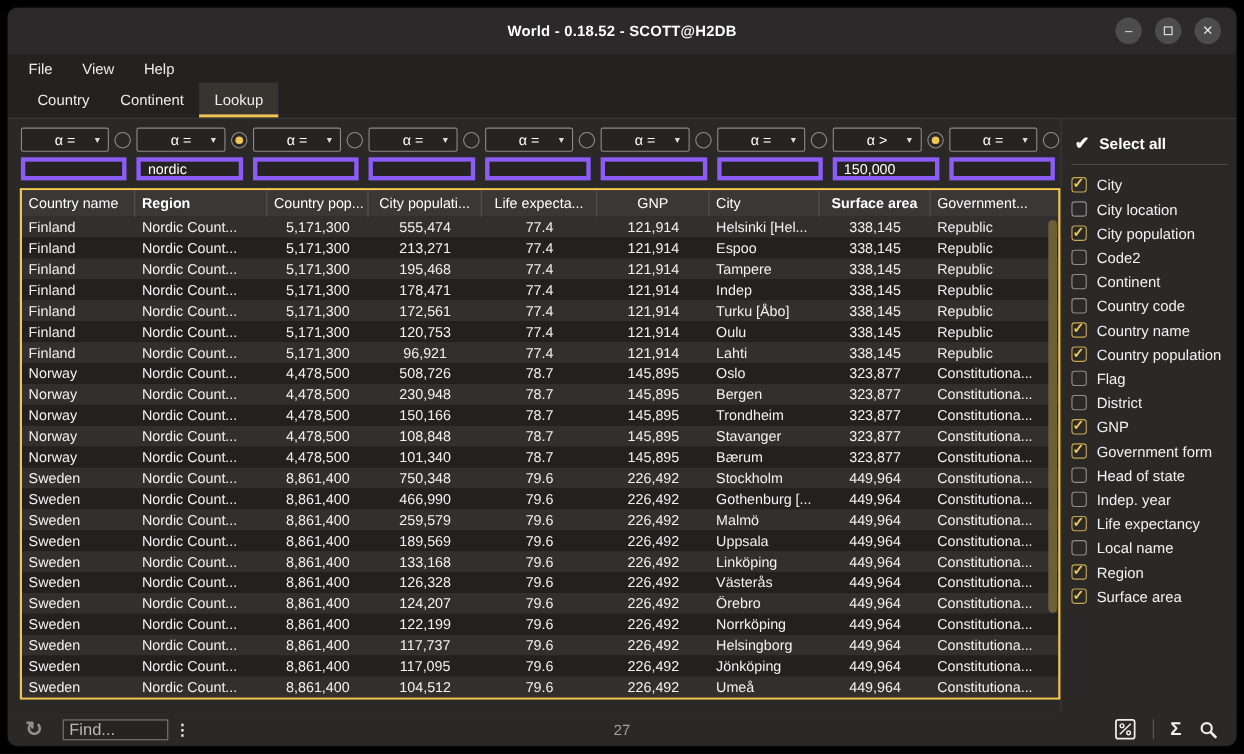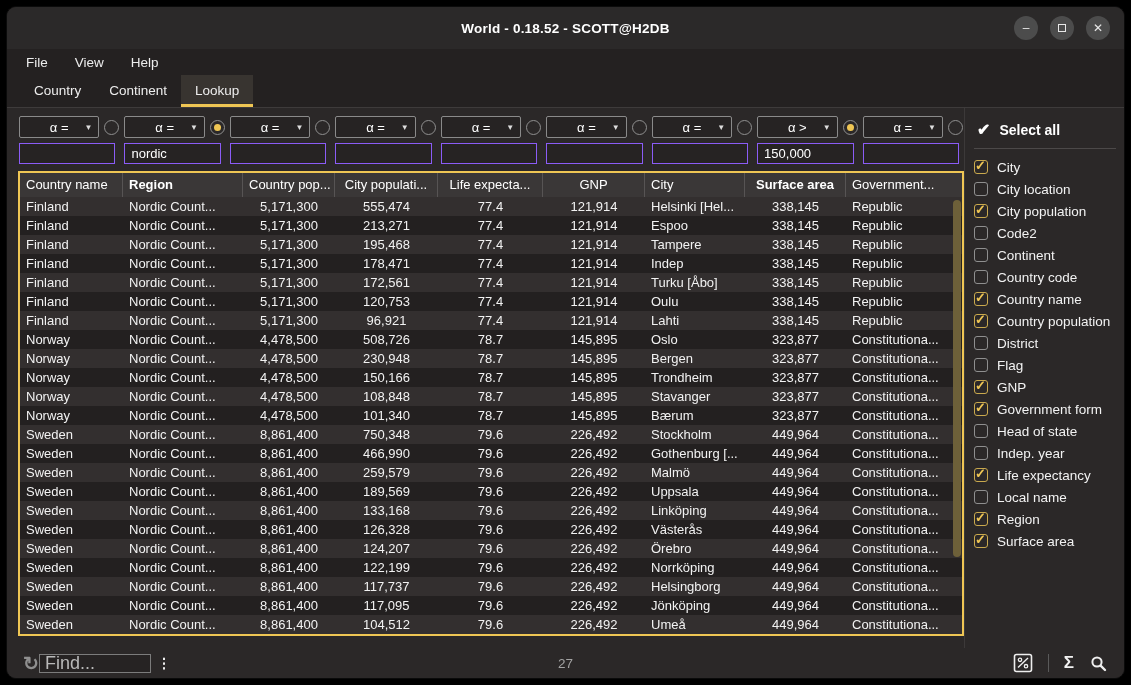--- a/index.html
+++ b/index.html
@@ -29,21 +29,21 @@
   
   .filterpanel { padding:8px 1px 7px 1px; }
   .filter-grid { display:grid; grid-template-columns:repeat(9,1fr); column-gap:5px; }
   .fcell { display:flex; flex-direction:column; }
   .frow1 { display:flex; align-items:center; }
   .combo { flex:1; height:22px; background:#262323; border:1px solid #8a8a8a; border-radius:2px;
            color:#fff; font-size:13px; position:relative; display:flex; align-items:center; justify-content:center; margin-right:5px; }
   .combo .chev { position:absolute; right:6px; font-size:8px; color:#ddd; top:6px; }
   .radio { width:15px; height:15px; border:1px solid #8f8f8f; border-radius:50%; flex:0 0 auto; }
   .radio.sel::after { content:""; display:block; width:7px; height:7px; border-radius:50%; background:#EFC654; margin:3px 0 0 3px; }
-  .finput { height:21px; margin-top:5px; width:calc(100% - 4px); background:#262323; border:1px solid #8b5cf6;
+  .finput { height:21px; margin-top:5px; width:calc(100% - 4px); background:#262323; border:4px solid #8b5cf6;
             color:#fff; font-size:13px; padding:0 6px; outline:none; }
   .finput.right { text-align:left; }
 
   
   .table-wrap { height:465px; border:2px solid #EFC654; background:#232020; position:relative; overflow:hidden; }
   .thead { display:flex; height:24px; background:#3a3737; }
   .th { color:#fff; font-size:13px; padding:4px 6px 0 6px; border-right:1px solid #575454;
         overflow:hidden; white-space:nowrap; }
   .th.bold { font-weight:bold; }
   .tr { display:flex; height:19px; }
@@ -62,22 +62,22 @@
   .select-all .check-glyph { font-size:16px; }
   .sb-divider { border-top:1px solid #4c4949; margin:0 4px 7px 0; }
   .sb-item { display:flex; align-items:center; gap:9px; height:22px; color:#f2f2f2; font-size:13.5px; }
   .cb { width:14px; height:14px; border:1.5px solid #8f8f8f; border-radius:3px; position:relative; flex:0 0 auto; }
   .cb.checked { border-color:#c9a94e; }
   .cb.checked::after { content:"✓"; color:#EFC654; font-size:13px; font-weight:bold; position:absolute; top:-3px; left:0px; }
 
   
   .statusbar { flex:0 0 30px; background:#2b2828; display:flex; align-items:center; padding:0 16px 0 16px; position:relative; }
   .refresh { color:#8f8f8f; font-size:19px; font-weight:bold; line-height:1; }
-  .find-input { width:112px; height:19px; margin-left:0; background:#262323; border:1px solid #7c7c7c;
-                color:#ddd; font-size:18px; padding:0 5px; outline:none; }
+  .find-input { width:96px; height:19px; margin-left:18px; background:#262323; border:1px solid #7c7c7c;
+                color:#ddd; font-size:15px; padding:0 5px; outline:none; }
   .find-input::placeholder { color:#b9b9b9; }
   .kebab { color:#eee; font-size:14px; font-weight:bold; margin-left:6px; letter-spacing:0; }
   .count { position:absolute; left:50%; transform:translateX(-50%); color:#a3a3a3; font-size:13.5px; }
   .right-icons { margin-left:auto; display:flex; align-items:center; gap:15px; }
   .vdiv { width:1px; height:18px; background:#5a5a5a; }
   .sigma { color:#f2f2f2; font-size:17px; font-weight:bold; }
   svg.icon { display:block; }
 </style>
 </head>
 <body>
@@ -512,25 +512,25 @@
           <div class="sb-item">
             <span class="cb checked"></span>
             <span>Country name</span>
           </div>
           <div class="sb-item">
             <span class="cb checked"></span>
             <span>Country population</span>
           </div>
           <div class="sb-item">
             <span class="cb"></span>
+            <span>Flag</span>
+          </div>
+          <div class="sb-item">
+            <span class="cb"></span>
             <span>District</span>
-          </div>
-          <div class="sb-item">
-            <span class="cb"></span>
-            <span>Flag</span>
           </div>
           <div class="sb-item">
             <span class="cb checked"></span>
             <span>GNP</span>
           </div>
           <div class="sb-item">
             <span class="cb checked"></span>
             <span>Government form</span>
           </div>
           <div class="sb-item">

